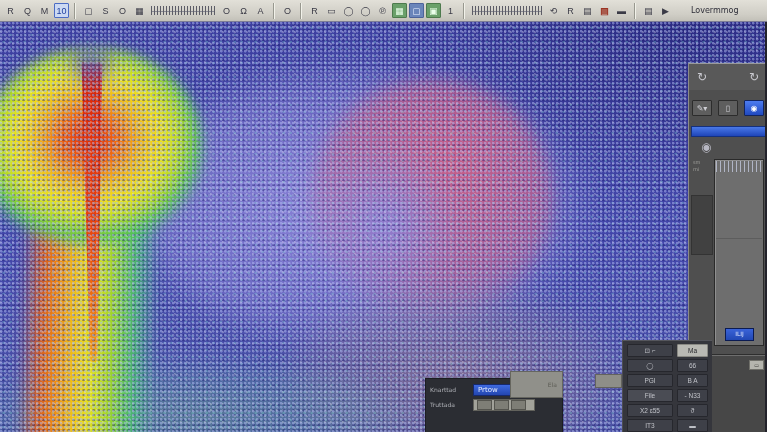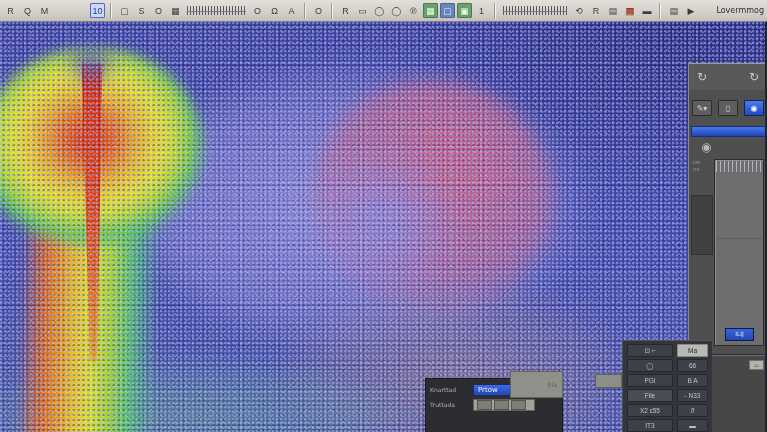--- a/index.html
+++ b/index.html
@@ -7,21 +7,21 @@
        font-family:"DejaVu Sans",sans-serif;user-select:none;}
 
   
   #toolbar{position:absolute;left:0;top:0;width:767px;height:22px;z-index:40;
     background:linear-gradient(180deg,#e2e0d8,#cfcdc5 70%,#c2c0b8);
     border-bottom:1px solid #7d7d95;display:flex;align-items:center;
     padding:0 3px;box-sizing:border-box;gap:2px;white-space:nowrap;overflow:hidden;}
   .tb-icon{display:inline-flex;align-items:center;justify-content:center;
     min-width:15px;height:15px;font-size:9px;color:#3a3a46;border:1px solid transparent;
     border-radius:1px;background:transparent;padding:0 1px;}
-  .tb-icon.hl{background:#ccd9f2;border:1px solid #4b6cc4;color:#1d3f9e;margin-left:36px;}
+  .tb-icon.hl{background:#ccd9f2;border:1px solid #4b6cc4;color:#1d3f9e;}
   .tb-icon.c-green{background:#6aa06a;color:#eaffea;border:1px solid #4d7a4d;}
   .tb-icon.c-blue{background:#6a85ba;color:#eaf0ff;border:1px solid #4d639a;}
   .tb-icon.c-red{color:#9c3424;font-weight:bold;}
   .tb-sep{display:inline-block;width:1px;height:16px;background:#98988f;
     border-right:1px solid #f2f2ea;margin:0 3px;}
   .tb-ruler{display:inline-block;height:9px;margin:0 2px;align-self:center;
     background:repeating-linear-gradient(90deg,#5c5c66 0 1px,transparent 1px 3px),
                linear-gradient(180deg,transparent 55%,#8a8a94 55% 65%,transparent 65%);}
   .tb-text{font-size:8px;color:#2e2e38;margin-left:16px;letter-spacing:0;}
 

